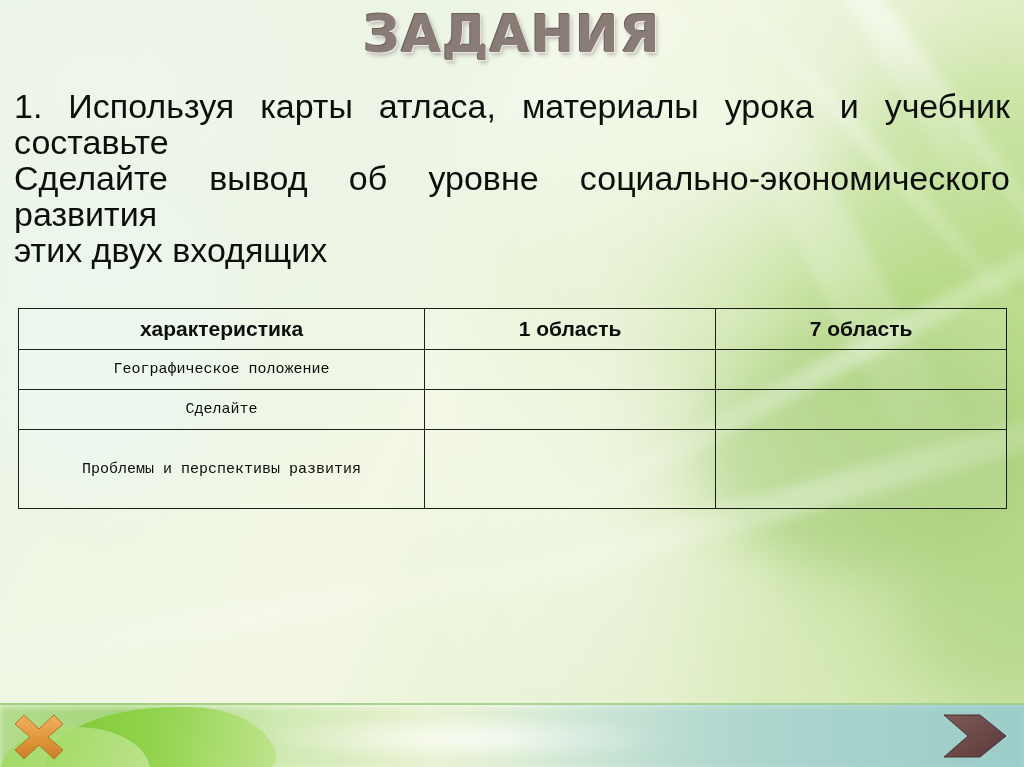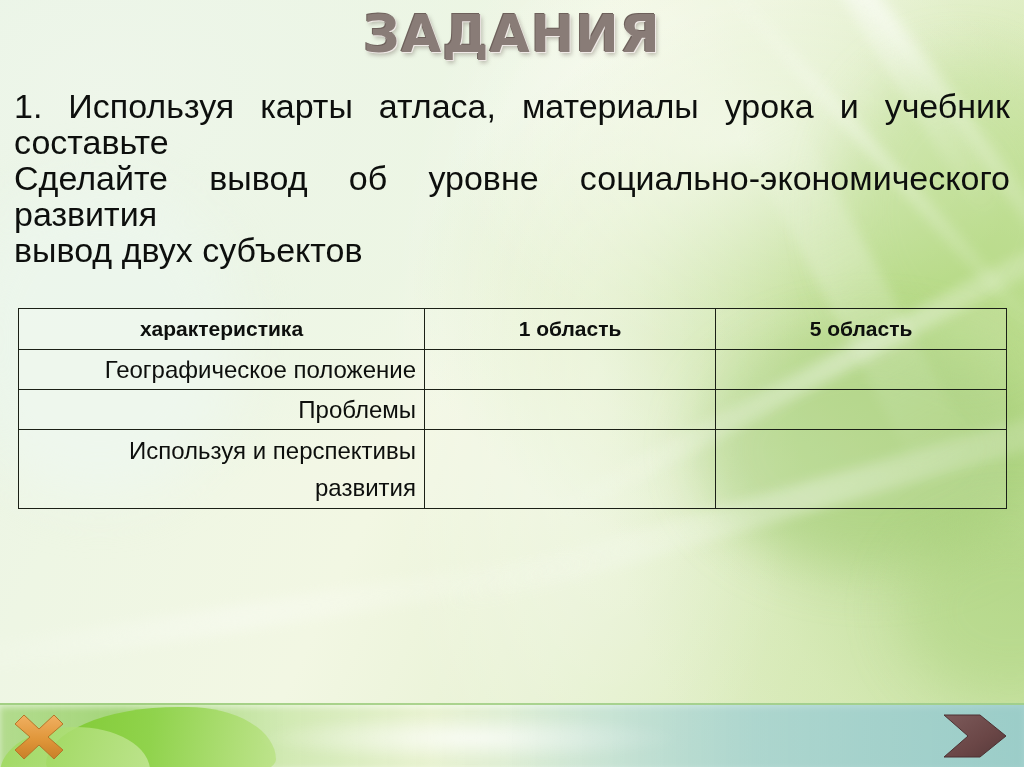--- a/index.html
+++ b/index.html
@@ -115,25 +115,26 @@
     margin-left: 8px;
   }
   table.cmp th {
     font-size: 21px;
     font-weight: bold;
     text-align: center;
     height: 40px;
     padding: 0 6px;
   }
   table.cmp td {
-    font-size: 24px;
+    font-size: 15px;
     font-weight: normal;
-    text-align: right;
+    text-align: center;
     height: 39px;
     padding: 0 8px;
+    font-family: Liberation Mono, monospace;
   }
   table.cmp td.blank { padding: 0; }
   table.cmp tr.tall td { height: 78px; }
   table.cmp td.label-cell { line-height: 37px; }
   col.c1 { width: 406px; }
   col.c2 { width: 291px; }
   col.c3 { width: 291px; }
 
   
   .bottom-bar {
@@ -226,50 +227,50 @@
   <div class="streak s7"></div>
   <div class="streak s4"></div>
   <div class="streak s5"></div>
   <div class="streak s6"></div>
 
   <div class="title">ЗАДАНИЯ</div>
 
   <div class="body-text">
     <p>1. Используя карты атласа, материалы урока и учебник составьте</p>
     <p>Сделайте вывод об уровне социально-экономического развития</p>
-    <p class="last-line">вывод двух субъектов</p>
+    <p class="last-line">этих двух входящих</p>
   </div>
 
   <div class="tbl-wrap">
     <table class="cmp">
       <colgroup>
         <col class="c1">
           <col class="c2">
           <col class="c3">
       </colgroup>
       <thead>
         <tr>
           <th>характеристика</th>
           <th>1 область</th>
-          <th>5 область</th>
+          <th>7 область</th>
         </tr>
       </thead>
       <tbody>
         <tr>
           <td class="label-cell">Географическое положение</td>
           <td class="blank"></td>
           <td class="blank"></td>
         </tr>
         <tr>
-          <td class="label-cell">Проблемы</td>
+          <td class="label-cell">Сделайте</td>
           <td class="blank"></td>
           <td class="blank"></td>
         </tr>
         <tr class="tall">
-          <td class="label-cell">Используя и перспективы развития</td>
+          <td class="label-cell">Проблемы и перспективы развития</td>
           <td class="blank"></td>
           <td class="blank"></td>
         </tr>
       </tbody>
     </table>
   </div>
 
   <div class="bottom-bar">
     <div class="leaf"></div>
     <div class="leaf2"></div>

